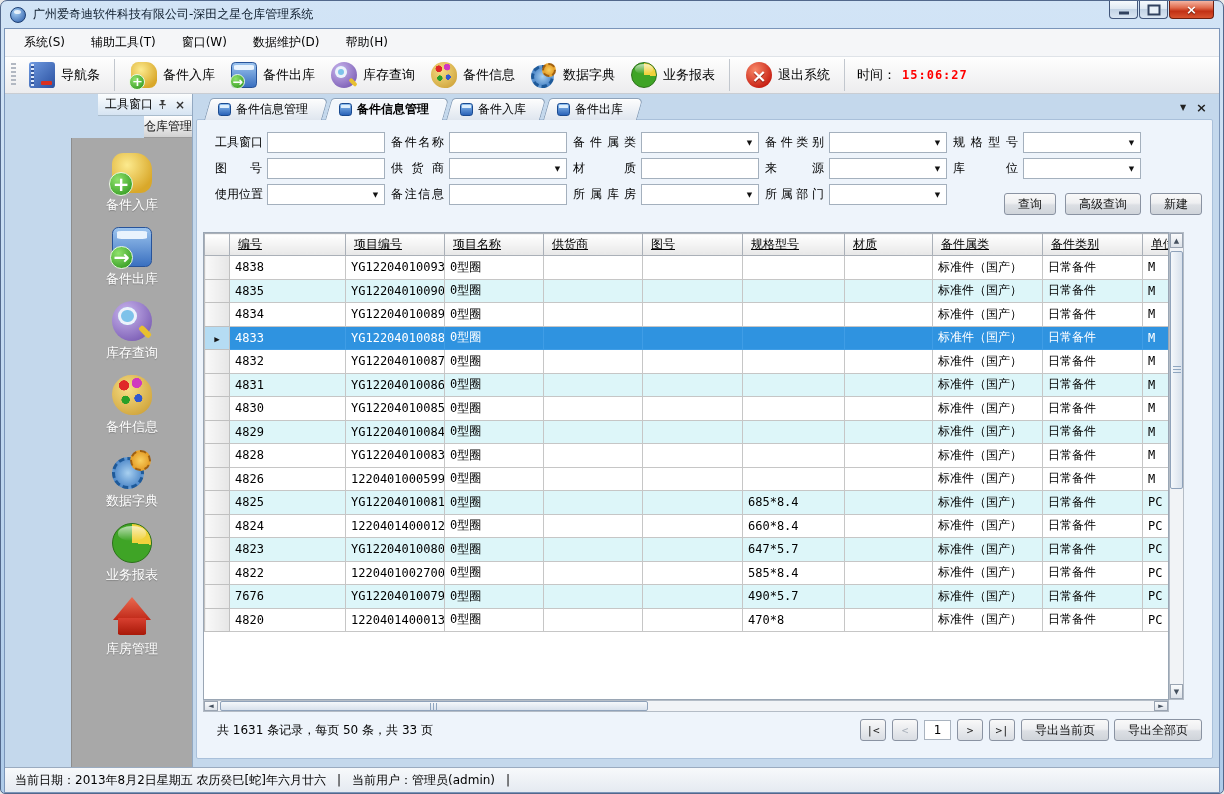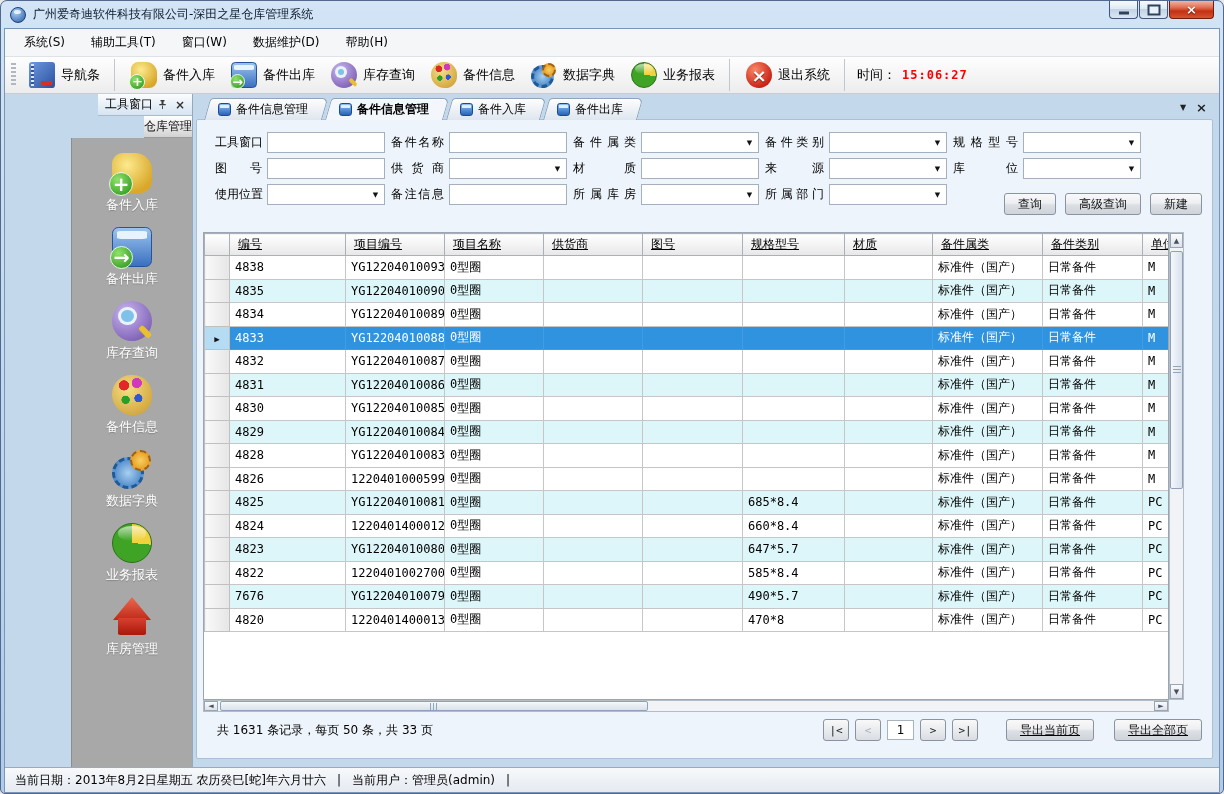--- a/index.html
+++ b/index.html
@@ -143,21 +143,21 @@
     background:linear-gradient(#f5f8fb,#d8e1ec);display:flex;align-items:center;justify-content:center;}
   .h-thumb .grip{width:8px;height:7px;background:repeating-linear-gradient(90deg,#8fa6c0 0 1px,transparent 1px 3px);}
   
   .footerbar{display:flex;align-items:center;height:30px;margin:3px 10px 0 6px;font-size:12px;}
   .record-summary{margin-left:14px;color:#000;}
   .pager{margin-left:auto;display:flex;align-items:center;gap:6px;}
   .pg-btn{width:26px;height:22px;border:1px solid #8a93a2;border-radius:3px;font-size:11px;color:#1a1a1a;
     background:linear-gradient(#f9f9f9,#d9dde3);display:flex;align-items:center;justify-content:center;font-family:"DejaVu Sans Mono",monospace;}
   .pg-btn.disabled{color:#a9b1bb;}
   .pg-page{width:27px;height:20px;border:1px solid #a9b3bf;background:#fff;text-align:center;font-size:12px;font-family:inherit;}
-  .export-group{display:flex;gap:20px;margin-left:22px;text-decoration:underline;}
+  .export-group{display:flex;gap:5px;}
   
   .statusbar{height:25px;flex:none;display:flex;align-items:center;gap:11px;padding:0 10px;font-size:12px;color:#000;
     border-top:1px solid #9aabc0;background:linear-gradient(#f7f9fb,#e5eaf1);}
 </style>
 </head>
 <body>
 
 <div class="window">
 
   <div class="titlebar">

